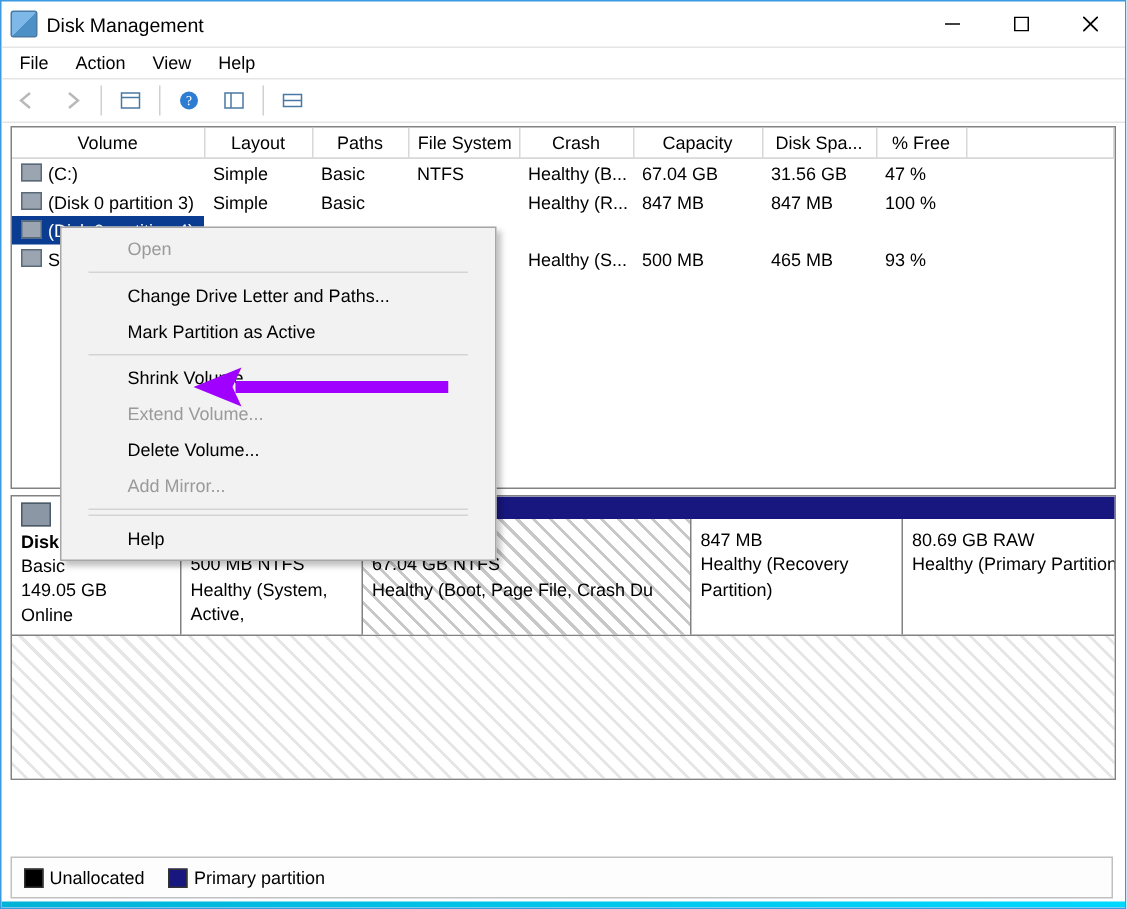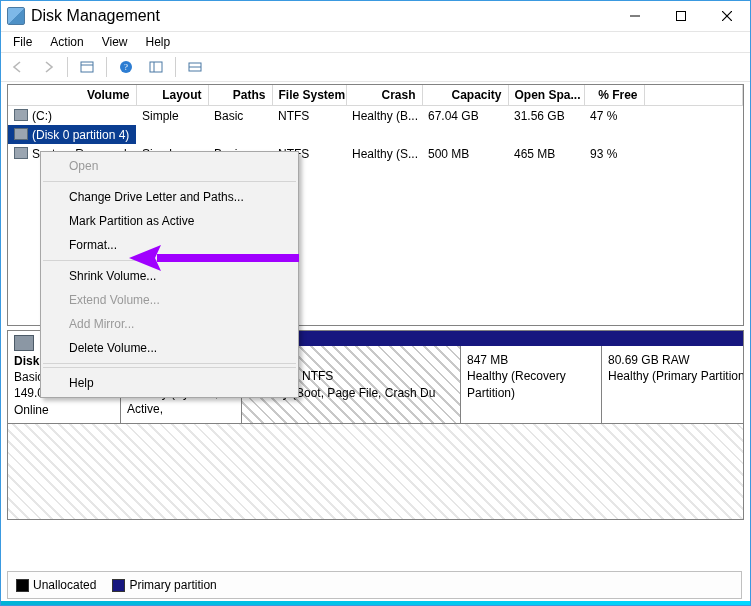--- a/index.html
+++ b/index.html
@@ -1,32 +1,32 @@
 <!DOCTYPE html>
 <html><head>
 <meta charset="utf-8">
 <style>
   html,body{margin:0;padding:0;font-family:"Segoe UI",Tahoma,sans-serif;font-size:12px;color:#000;background:#fff}
   .window{width:751px;height:606px;border:1px solid #3a99e0;box-sizing:border-box;position:relative;background:#fff;display:flex;flex-direction:column;overflow:hidden}
   .titlebar{height:30px;display:flex;align-items:center;border-bottom:1px solid #e5e5e5}
   .titlebar .app-icon{width:16px;height:16px;margin:0 6px;background:linear-gradient(135deg,#7db8e8 0 50%,#4d90c6 50% 100%);border:1px solid #4a7aa3;border-radius:2px}
-  .titlebar .title{flex:0 0 auto;font-size:16px}
+  .titlebar .title{flex:0 0 auto;font-size:13px}
   .titlebar .spacer{flex:1}
   .win-btn{width:46px;height:30px;display:flex;align-items:center;justify-content:center;font-family:inherit}
   .win-btn svg{width:10px;height:10px}
   .menubar{height:20px;display:flex;align-items:center;padding:0 4px;gap:2px}
   .menubar .mi{padding:2px 8px}
   .toolbar{height:28px;border-top:1px solid #e5e5e5;border-bottom:1px solid #e5e5e5;display:flex;align-items:center;padding:0 4px;gap:4px}
   .tb-btn{width:24px;height:22px;display:flex;align-items:center;justify-content:center;border:1px solid transparent;color:#444}
   .tb-btn.disabled{color:#b8b8b8}
   .tb-sep{width:1px;height:20px;background:#d0d0d0;margin:0 2px}
   .content{flex:1;display:flex;flex-direction:column;padding:2px 6px 0 6px;gap:4px;min-height:0}
   .listpane{border:1px solid #828282;height:240px;overflow:hidden;position:relative;background:#fff}
   table.vols{width:100%;border-collapse:collapse;table-layout:fixed}
-  table.vols th{background:#fff;border-right:1px solid #d8d8d8;border-bottom:1px solid #d8d8d8;text-align:right;font-weight:700;padding:3px 6px;font-size:12px;white-space:nowrap;overflow:hidden}
+  table.vols th{background:#fff;border-right:1px solid #d8d8d8;border-bottom:1px solid #d8d8d8;text-align:center;font-weight:400;padding:3px 6px;font-size:12px;white-space:nowrap;overflow:hidden}
   table.vols td{padding:2px 6px;white-space:nowrap;overflow:hidden;font-size:12px;vertical-align:middle}
   table.vols td .volico{display:inline-block;width:12px;height:10px;background:#9aa5b1;border:1px solid #5a6a78;margin-right:4px;position:relative;top:1px}
   tr.selrow td{color:#fff}
   tr.selrow td:first-child{background:#0a3d91;color:#fff}
   .diskpane{border:1px solid #828282;flex:0 0 188px;overflow:hidden;background:#fff;display:flex;flex-direction:column}
   .diskrow{display:flex;border-top:1px solid #828282}
   .diskrow:first-child{border-top:none}
   .diskhdr{width:100px;min-width:100px;border-right:1px solid #828282;padding:4px 6px;font-size:12px;line-height:1.35;display:flex;flex-direction:column}
   .disk-icon{width:18px;height:14px;background:#8b97a4;border:1px solid #4c5a67;margin-bottom:2px}
   .cd-icon{width:16px;height:16px;border-radius:50%;background:radial-gradient(circle,#fff 0 18%,#bbb 18% 22%,#eee 22% 100%);border:1px solid #888;margin-bottom:2px}
@@ -35,21 +35,21 @@
   .parts{flex:1;display:flex}
   .part{border-right:1px solid #828282;padding:6px 6px;font-size:12px;line-height:1.35;overflow:hidden;position:relative}
   .part:last-child{border-right:none}
   .part.hatched{background:repeating-linear-gradient(45deg,#fff 0 6px,#c8c8c8 6px 8px)}
   .nomedia{flex:1;background:repeating-linear-gradient(45deg,#fff 0 6px,#e6e6e6 6px 8px);display:flex;align-items:flex-start}
   .legend{height:26px;border:1px solid #c0c0c0;display:flex;align-items:center;gap:16px;padding:0 8px;margin:0 8px 2px 6px;font-size:12px;background:#fdfdfd}
   .legend .sw{width:11px;height:11px;display:inline-block;margin-right:4px;vertical-align:middle;border:1px solid #333}
   .legend .sw.black{background:#000}
   .legend .sw.blue{background:#17177f}
   
-  .ctxmenu{position:absolute;left:39px;top:150px;width:257px;background:#f2f2f2;border:1px solid #a7a7a7;box-shadow:3px 3px 4px rgba(0,0,0,.25);z-index:20;padding:2px 0}
+  .ctxmenu{position:absolute;left:39px;top:150px;width:257px;background:#f2f2f2;border:1px solid #a7a7a7;box-shadow:3px 3px 4px rgba(0,0,0,.25);z-index:20;padding:2px 16px}
   .ctxmenu .item{padding:5px 14px 5px 28px;font-size:12px;color:#000}
   .ctxmenu .item.disabled{color:#9a9a9a}
   .ctxmenu .sep{height:1px;background:#d4d4d4;margin:3px 2px}
   
   .arrow{position:absolute;left:128px;top:242px;z-index:30;pointer-events:none}
   .bottombar{height:4px;background:linear-gradient(90deg,#00b3d6,#00d8ff)}
 </style>
 </head>
 <body>
 
@@ -140,35 +140,46 @@
             <col>
         </colgroup>
         <thead>
             <tr>
           <th>Volume</th>
           <th>Layout</th>
           <th>Paths</th>
           <th>File System</th>
           <th>Crash</th>
           <th>Capacity</th>
-          <th>Open Spa...</th>
+          <th>Disk Spa...</th>
           <th>% Free</th>
           <th></th>
         </tr>
           </thead>
         <tbody id="volbody">
             <tr>
               <td><span class="volico"></span>(C:)</td>
               <td>Simple</td>
               <td>Basic</td>
               <td>NTFS</td>
               <td>Healthy (B...</td>
               <td>67.04 GB</td>
               <td>31.56 GB</td>
               <td>47 %</td>
+              <td></td>
+            </tr>
+            <tr>
+              <td><span class="volico"></span>(Disk 0 partition 3)</td>
+              <td>Simple</td>
+              <td>Basic</td>
+              <td></td>
+              <td>Healthy (R...</td>
+              <td>847 MB</td>
+              <td>847 MB</td>
+              <td>100 %</td>
               <td></td>
             </tr>
             <tr class="selrow">
               <td><span class="volico"></span>(Disk 0 partition 4)</td>
               <td>Simple</td>
               <td>Basic</td>
               <td>RAW</td>
               <td>Healthy (P...</td>
               <td>80.69 GB</td>
               <td>80.69 GB</td>
@@ -221,26 +232,25 @@
     <span><span class="sw blue"></span><span>Primary partition</span></span>
   </div>
 
   <div class="bottombar"></div>
 
   <div class="ctxmenu">
     <div class="item disabled">Open</div>
     <div class="sep"></div>
     <div class="item">Change Drive Letter and Paths...</div>
     <div class="item">Mark Partition as Active</div>
-    <div class="item">Format...</div>
     <div class="sep"></div>
     <div class="item">Shrink Volume...</div>
     <div class="item disabled">Extend Volume...</div>
+    <div class="item">Delete Volume...</div>
     <div class="item disabled">Add Mirror...</div>
-    <div class="item">Delete Volume...</div>
     <div class="sep"></div>
     <div class="sep"></div>
     <div class="item">Help</div>
   </div>
 
   <div class="arrow">
     <svg width="170" height="30" viewBox="0 0 170 30">
       <defs></defs>
       <path d="M170 15 L28 15" stroke="#a000ff" stroke-width="8" fill="none"></path>
       <path d="M0 15 L32 2 L26 15 L32 28 Z" fill="#a000ff"></path>

